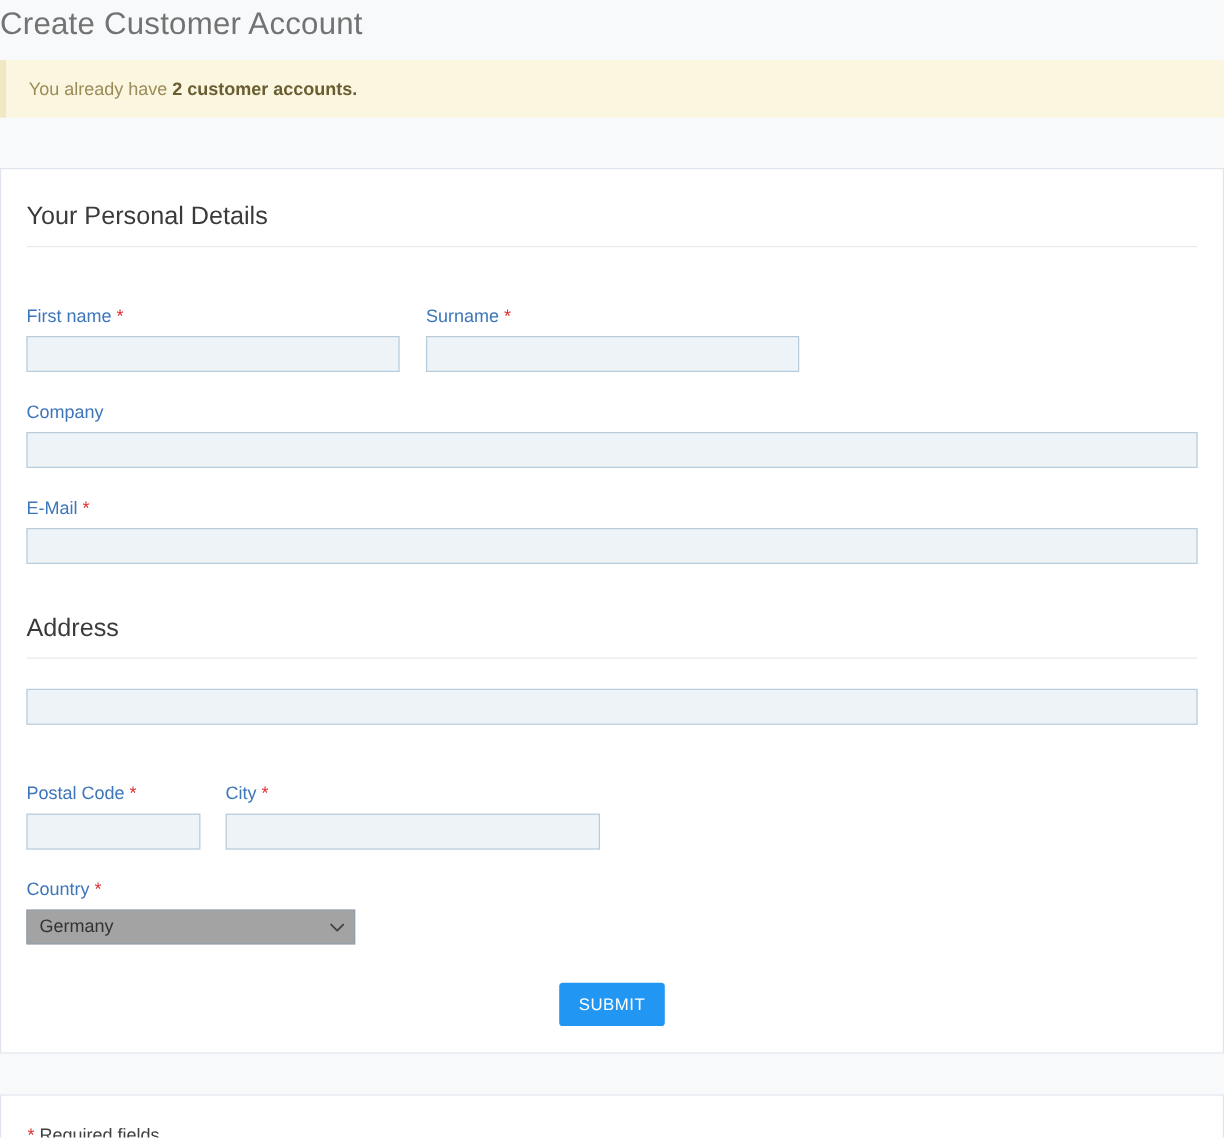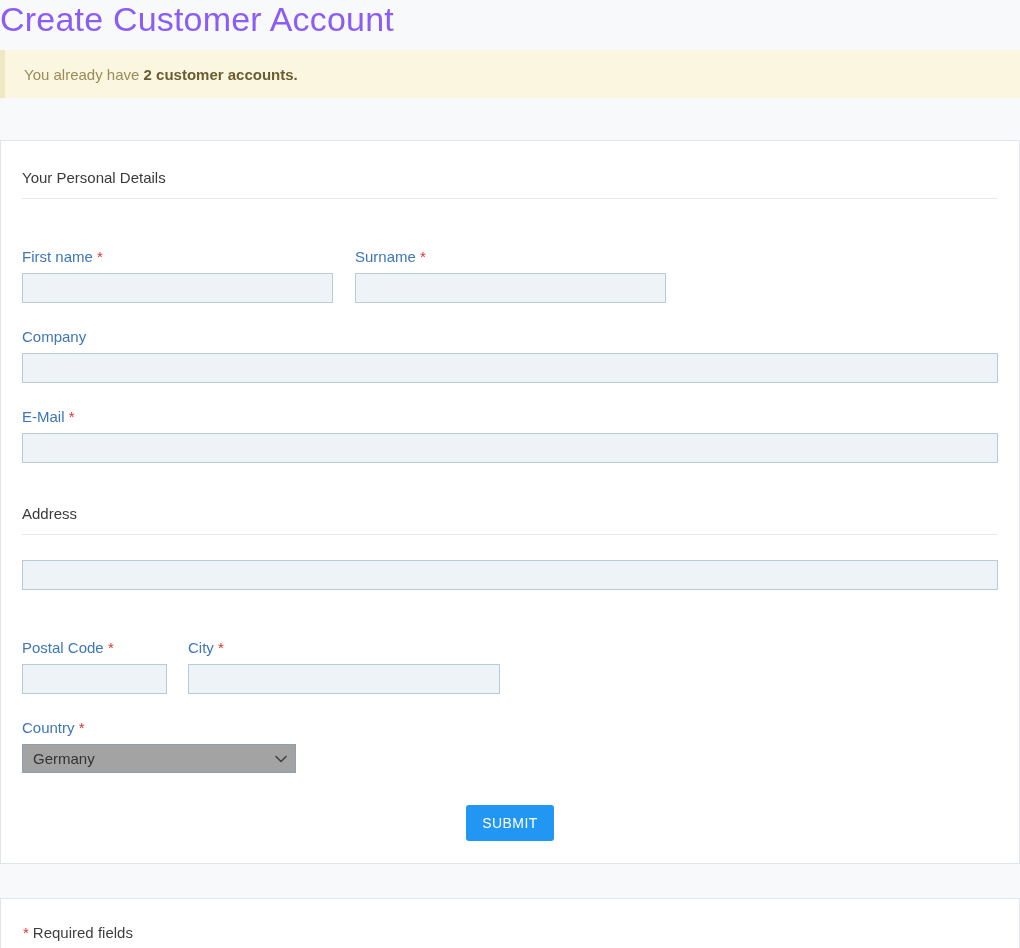--- a/index.html
+++ b/index.html
@@ -9,24 +9,24 @@
     height: 948px;
     background: #f8f9fa;
     font-family: "Liberation Sans", sans-serif;
     color: #3a3a3a;
     overflow: hidden;
   }
   
   .page-header { padding: 2px 20px 0 0; }
   .page-title {
     margin: 0 0 14px 0;
-    font-size: 34px;
+    font-size: 26px;
     font-weight: 300;
     line-height: 34px;
-    color: #8b5cf6;
+    color: #737373;
     letter-spacing: 0.2px;
   }
   
   .banner {
     height: 48px;
     background: #fbf6df;
     border-left: 5px solid #f0e8c3;
     display: flex;
     align-items: center;
     padding-left: 19px;
@@ -39,21 +39,21 @@
   
   .card {
     background: #ffffff;
     border: 1px solid #e0e4ed;
   }
   .form-card { padding: 28px 21px 22px 21px; }
   .section + .section { margin-top: 42px; }
   .section-title {
     margin: 0 0 25px 0;
     padding-bottom: 12px;
-    font-size: 15px;
+    font-size: 21px;
     font-weight: 400;
     color: #3a3a3a;
     border-bottom: 1px solid #e9e9e9;
   }
   
   .form-row { display: flex; gap: 22px; }
   .form-group { margin-bottom: 25px; }
   .form-group:last-child { margin-bottom: 0; }
   label {
     display: block;

